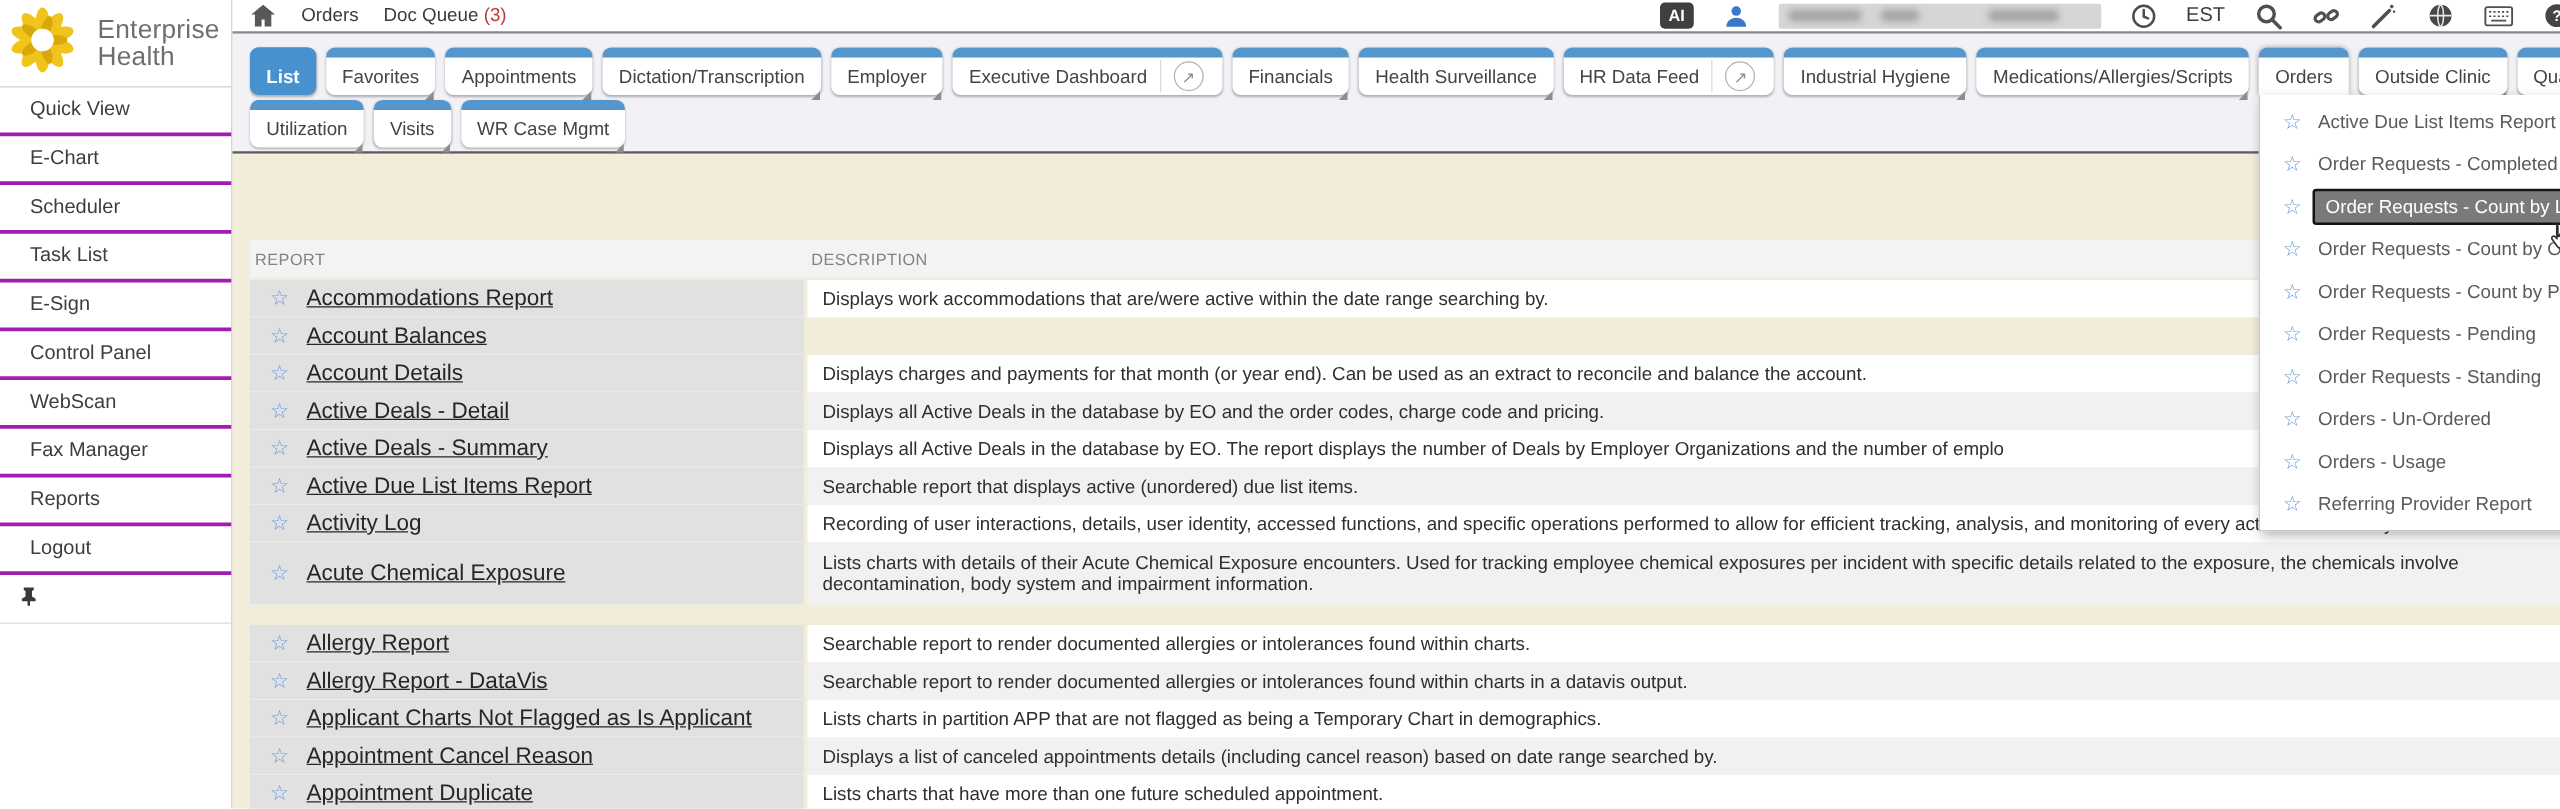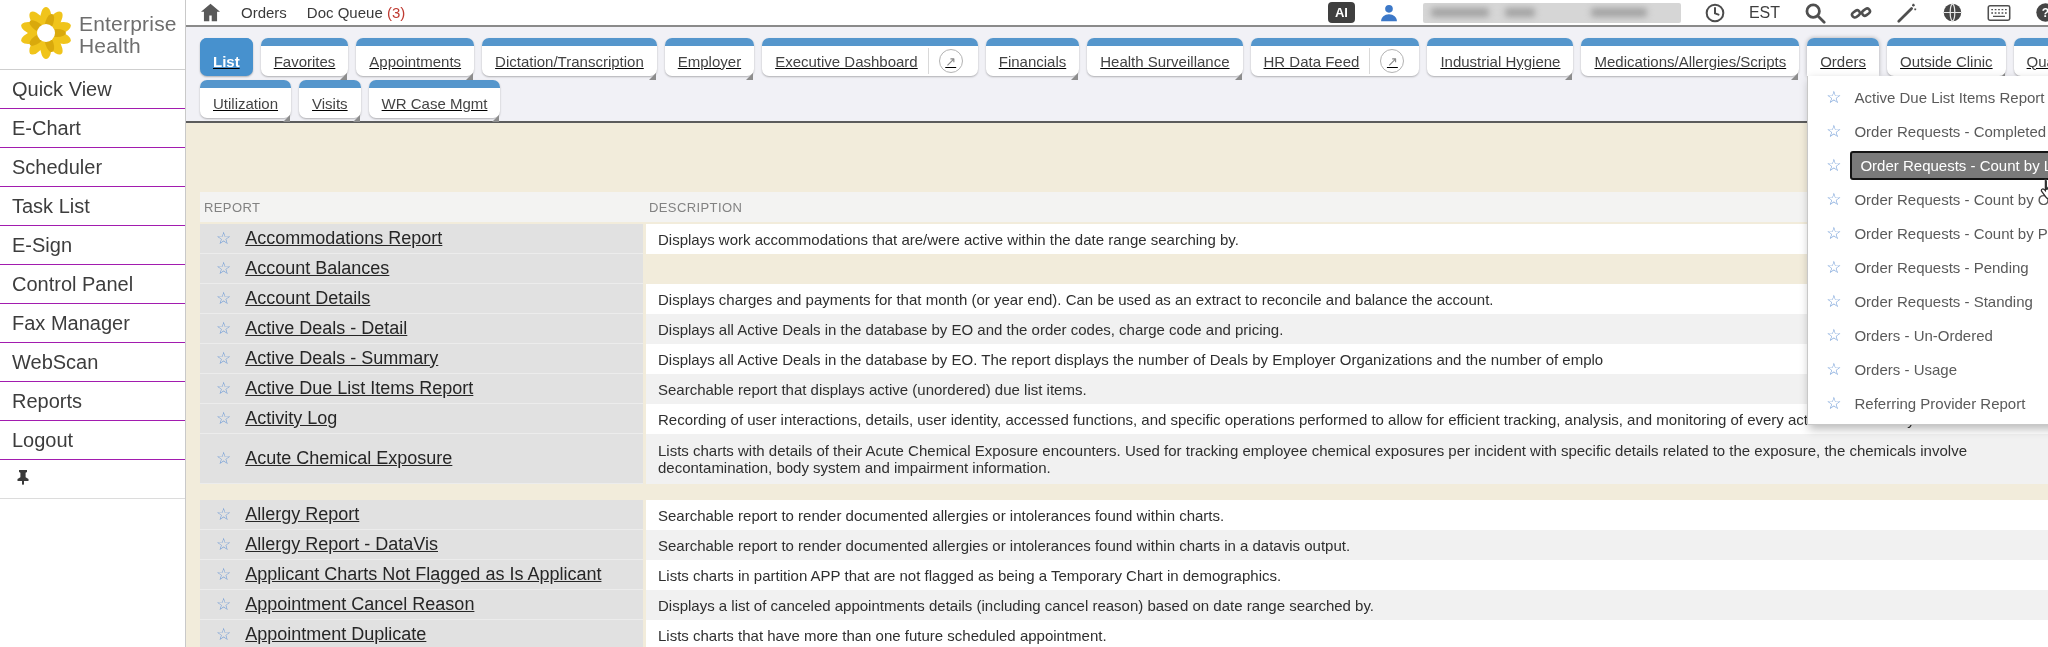--- a/index.html
+++ b/index.html
@@ -2,44 +2,44 @@
 <html><head>
 <meta charset="utf-8">
 <style>
   * { margin:0; padding:0; box-sizing:border-box; }
   html,body { width:2048px; height:647px; overflow:hidden;
     font-family:"Liberation Sans", sans-serif; background:#fff; }
   .app { position:relative; width:2048px; height:647px; display:flex; }
 
   
   .leftcol { width:186px; height:647px; background:#fff; border-right:1px solid #c9c9c9; flex:0 0 186px; }
-  .logo-box { height:70px; border-bottom:1px solid #cfcfcf; display:flex; align-items:center; padding:6px 20px; gap:7px; }
+  .logo-box { height:70px; border-bottom:1px solid #cfcfcf; display:flex; align-items:center; padding:6px 8px; gap:18px; }
   .logo-text { color:#6e6e6e; font-size:21px; line-height:22px; letter-spacing:.2px; }
   .nav { display:flex; flex-direction:column; }
-  .nav-item { height:39px; display:flex; align-items:center; padding-left:12px; font-size:20px; color:#3d3d3d; border-bottom:1px solid #a21caf; cursor:pointer; }
+  .nav-item { height:39px; display:flex; align-items:center; padding-left:24px; font-size:16px; color:#3d3d3d; border-bottom:3px solid #a21caf; cursor:pointer; }
   .pin-row { height:39px; display:flex; align-items:center; padding-left:16px; border-bottom:1px solid #dcdcdc; }
 
   
   .rightcol { flex:1; display:flex; flex-direction:column; min-width:0; }
 
   
   .topbar { height:27px; background:#fff; border-bottom:2px solid #8a8a8a; display:flex; align-items:center; padding:0 0 0 14px; overflow:hidden; }
   .crumbs { display:flex; align-items:center; gap:20px; }
   .crumb { font-size:15px; color:#3a3a3a; cursor:pointer; }
   .crumb .badge-red { color:#bf3a31; }
   .topbar-right { margin-left:auto; display:flex; align-items:center; gap:24px; padding-right:2px; }
   .ai-badge { width:27px; height:21px; background:#3f3f3f; color:#fff; border-radius:4px; font-size:13px; font-weight:bold; display:flex; align-items:center; justify-content:center; }
   .blur-pill { width:258px; height:20px; background:#d6d6d6; border-radius:2px; display:flex; align-items:center; gap:16px; padding:0 8px; overflow:hidden; }
   .blur-blob { height:9px; background:#a2a2a2; border-radius:3px; filter:blur(3px); }
   .tz { font-size:16px; color:#3e3e3e; }
   .tb-icon { display:flex; align-items:center; justify-content:center; }
   .help-clip { margin-right:-10px; }
 
   
-  .tabstrip { height:96px; background:#f1f1f6; border-bottom:2px solid #5c5c5c; padding:11px 0 0 14px; position:relative;text-decoration:underline; }
+  .tabstrip { height:96px; background:#f1f1f6; border-bottom:2px solid #5c5c5c; padding:11px 0 0 14px; position:relative; }
   .tabrow { display:flex; gap:8px; align-items:flex-start; }
   .tabrow + .tabrow { margin-top:4px; }
   .tab { position:relative; display:flex; flex-direction:column; border-radius:7px; background:#fff; box-shadow:0 1px 2px rgba(0,0,0,.28); cursor:pointer; height:38px; }
   .tab .strip { height:8px; background:#5596cc; border-radius:7px 7px 0 0; }
   .tab .lbl { flex:1; display:flex; align-items:center; padding:0 13px; font-size:15px; color:#444; white-space:nowrap; }
   .tab.active { background:#4791ce; }
   .tab.active .strip { background:#4791ce; }
   .tab.active .lbl { color:#fff; font-weight:bold; }
   .tab .fold { position:absolute; right:1px; bottom:-4px; width:0; height:0; border-bottom:7px solid #8d8d8d; border-left:7px solid transparent; }
   .tab-sep { width:1px; align-self:stretch; background:#d9d9d9; margin:2px 0 2px 10px; }
@@ -115,22 +115,22 @@
         <span>Enterprise</span><br><span>Health</span>
       </span>
     </div>
     <div class="nav">
       <div class="nav-item">Quick View</div>
       <div class="nav-item">E-Chart</div>
       <div class="nav-item">Scheduler</div>
       <div class="nav-item">Task List</div>
       <div class="nav-item">E-Sign</div>
       <div class="nav-item">Control Panel</div>
+      <div class="nav-item">WebScan</div>
       <div class="nav-item">Fax Manager</div>
-      <div class="nav-item">WebScan</div>
       <div class="nav-item">Reports</div>
       <div class="nav-item">Logout</div>
       <div class="pin-row">
         <span>
           <svg width="14" height="16" viewBox="0 0 14 16">
             <path d="M3 1h8v2l-1.4.8v4.4L12.5 10v2H8v3.2L7 16l-1-0.8V12H1.5v-2l2.9-1.8V3.8L3 3z" fill="#3a3a3a"></path>
           </svg>
         </span>
       </div>
     </div>

